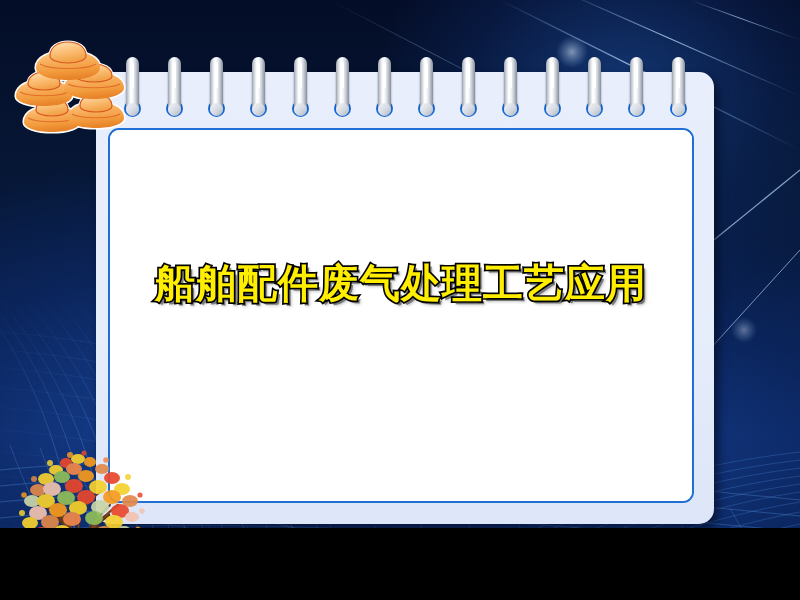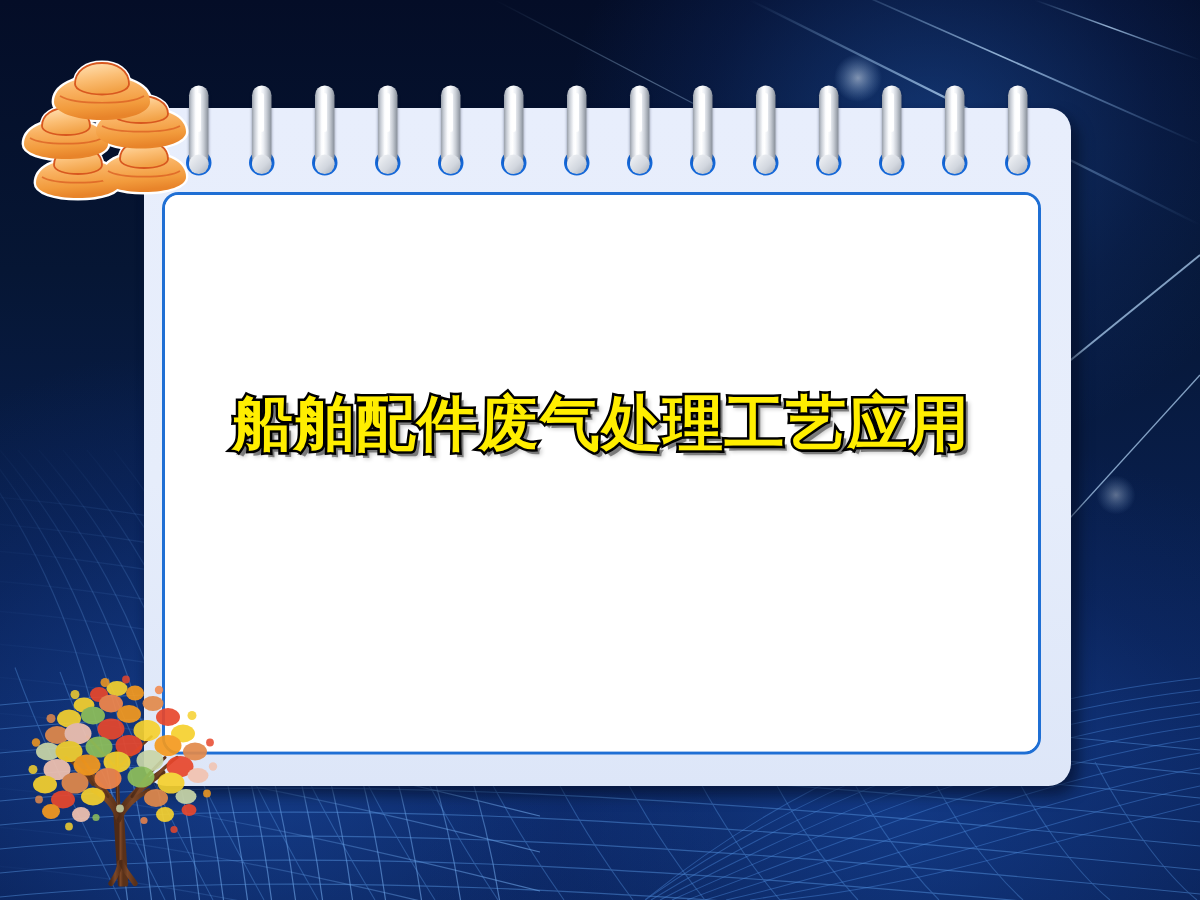--- a/index.html
+++ b/index.html
@@ -3,21 +3,21 @@
 <meta charset="utf-8">
 <style>
   html, body {
     margin: 0;
     padding: 0;
     background: #000;
   }
   #slide {
     position: relative;
     width: 800px;
-    height: 600px;
+    height: 528px;
     overflow: hidden;
     font-family: "Liberation Sans", "DejaVu Sans", sans-serif;
     background: #4d7c0f;
   }
   .bg-deep {
     position: absolute;
     inset: 0;
     background: linear-gradient(180deg, #040d27 0%, #061634 30%, #092050 62%, #0c2760 82%, #0a2255 100%);
   }
   .bg-glow-tr {

